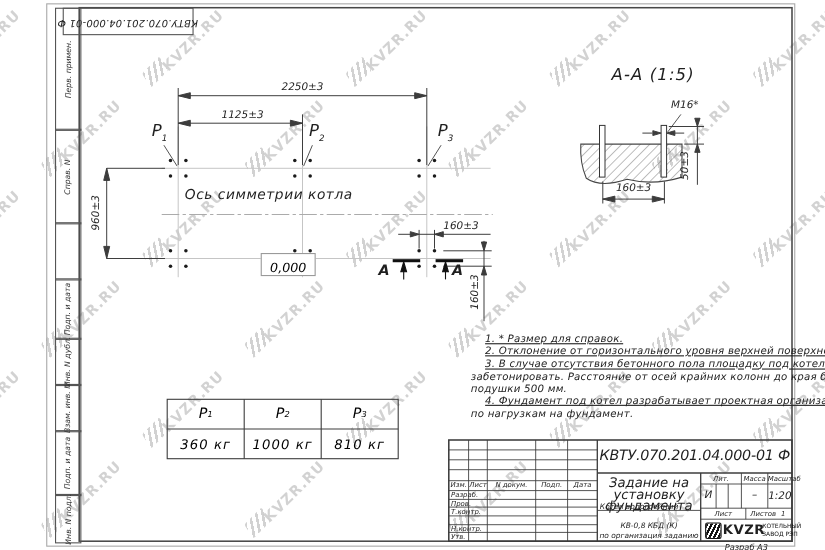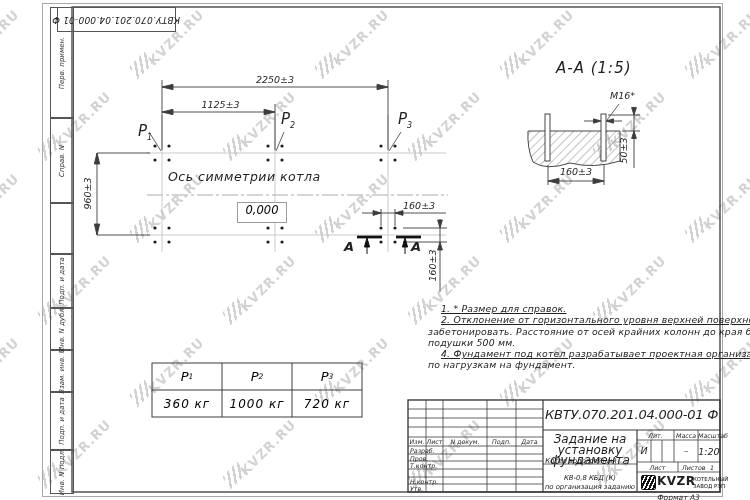--- a/index.html
+++ b/index.html
@@ -21,22 +21,22 @@
   svg.linework{position:absolute;left:0;top:0;z-index:1;}
   .t{position:absolute;z-index:2;font-style:italic;color:#1f1f1f;white-space:nowrap;}
   .c{text-align:center;}
   .dim{font-size:9.5px;}
   .vdim{transform:rotate(-90deg);transform-origin:center;}
   .plab{font-size:15px;}
   .plab sub{font-size:8px;}
   .axis-label{font-size:12.5px;letter-spacing:.5px;}
   .level-box{
     position:absolute;z-index:2;border:1px solid #9a9a9a;background:#fff;
-    display:flex;align-items:flex-start;justify-content:center;
-    font-style:italic;font-size:11.5px;
+    display:flex;align-items:flex-end;justify-content:center;
+    font-style:italic;font-size:11.5px;margin-top:28px;
   }
   .sec-letter{font-size:13px;font-weight:bold;}
   .sec-title{font-size:15px;letter-spacing:1px;}
   
   .load-table{position:absolute;z-index:2;}
   .lt-cell{position:absolute;display:flex;align-items:center;justify-content:center;font-style:italic;}
   .lt-head{font-size:13px;}
   .lt-head sub{font-size:7.5px;}
   .lt-val{font-size:12px;letter-spacing:1px;}
   
@@ -320,21 +320,21 @@
 <div class="margin-cell" style="top:349px;height:42px">
     <span>Взам. инв. N</span>
   </div>
 <div class="margin-cell" style="top:391px;height:58px">
     <span>Подп. и дата</span>
   </div>
 <div class="margin-cell" style="top:449px;height:43px">
     <span>Инв. N подл.</span>
   </div>
 
-<span class="t plab" style="left:138px;top:122px"><span>P</span><sub>1</sub></span>
+<span class="t plab" style="left:138px;top:110px"><span>P</span><sub>1</sub></span>
 <span class="t plab" style="left:281px;top:110px"><span>P</span><sub>2</sub></span>
 <span class="t plab" style="left:398px;top:110px"><span>P</span><sub>3</sub></span>
 
 <span class="t dim c" style="left:162px;top:74px;width:226px">2250±3</span>
 <span class="t dim c" style="left:164px;top:99px;width:113px">1125±3</span>
 <span class="t dim vdim" style="left:71px;top:188px">960±3</span>
 <span class="t axis-label" style="left:168px;top:169px">Ось симметрии котла</span>
 <div class="level-box" style="left:237px;top:202px;width:48px;height:19px">
     <span>0,000</span>
   </div>
@@ -356,26 +356,27 @@
   <div class="lt-cell lt-head" style="left:222px;top:363px;width:70px;height:27px">
       <span>P</span>
       <sub>2</sub>
     </div>
   <div class="lt-cell lt-head" style="left:292px;top:363px;width:70px;height:27px">
       <span>P</span>
       <sub>3</sub>
     </div>
   <div class="lt-cell lt-val" style="left:152px;top:390px;width:70px;height:27px">360 кг</div>
   <div class="lt-cell lt-val" style="left:222px;top:390px;width:70px;height:27px">1000 кг</div>
-  <div class="lt-cell lt-val" style="left:292px;top:390px;width:70px;height:27px">720 кг</div>
+  <div class="lt-cell lt-val" style="left:292px;top:390px;width:70px;height:27px">810 кг</div>
 </div>
 
 <div class="notes">
   <div class="note-line note-indent">1. * Размер для справок.</div>
   <div class="note-line note-indent">2. Отклонение от горизонтального уровня верхней поверхности</div>
+  <div class="note-line note-indent">3. В случае отсутствия бетонного пола площадку под котел</div>
   <div class="note-line">забетонировать. Расстояние от осей крайних колонн до края бетонной</div>
   <div class="note-line">подушки 500 мм.</div>
   <div class="note-line note-indent">4. Фундамент под котел разрабатывает проектная организация</div>
   <div class="note-line">по нагрузкам на фундамент.</div>
 </div>
 
 <span class="t tb c" style="left:408px;top:438px;width:18px">Изм.</span>
 <span class="t tb c" style="left:426px;top:438px;width:17px">Лист</span>
 <span class="t tb c" style="left:443px;top:438px;width:44px">N докум.</span>
 <span class="t tb c" style="left:487px;top:438px;width:29px">Подп.</span>
@@ -407,13 +408,13 @@
 
 <span class="t tb c" style="left:637px;top:463.5px;width:41px">Лист</span>
 <span class="t tb" style="left:682px;top:463.5px">Листов</span>
 <span class="t tb" style="left:710px;top:463.5px">1</span>
 
 <div class="logo-mark" style="left:641px;top:475px"></div>
 <span class="t logo-text" style="left:657px;top:474px">KVZR</span>
 <span class="t logo-cap" style="left:693px;top:476px">КОТЕЛЬНЫЙ</span>
 <span class="t logo-cap" style="left:693px;top:482.5px">ЗАВОД РЭП</span>
 
-<span class="t fmt c" style="left:637px;top:492.5px;width:83px">Формат А3</span>
+<span class="t fmt c" style="left:637px;top:492.5px;width:83px">Разраб А3</span>
 
 </body></html>

